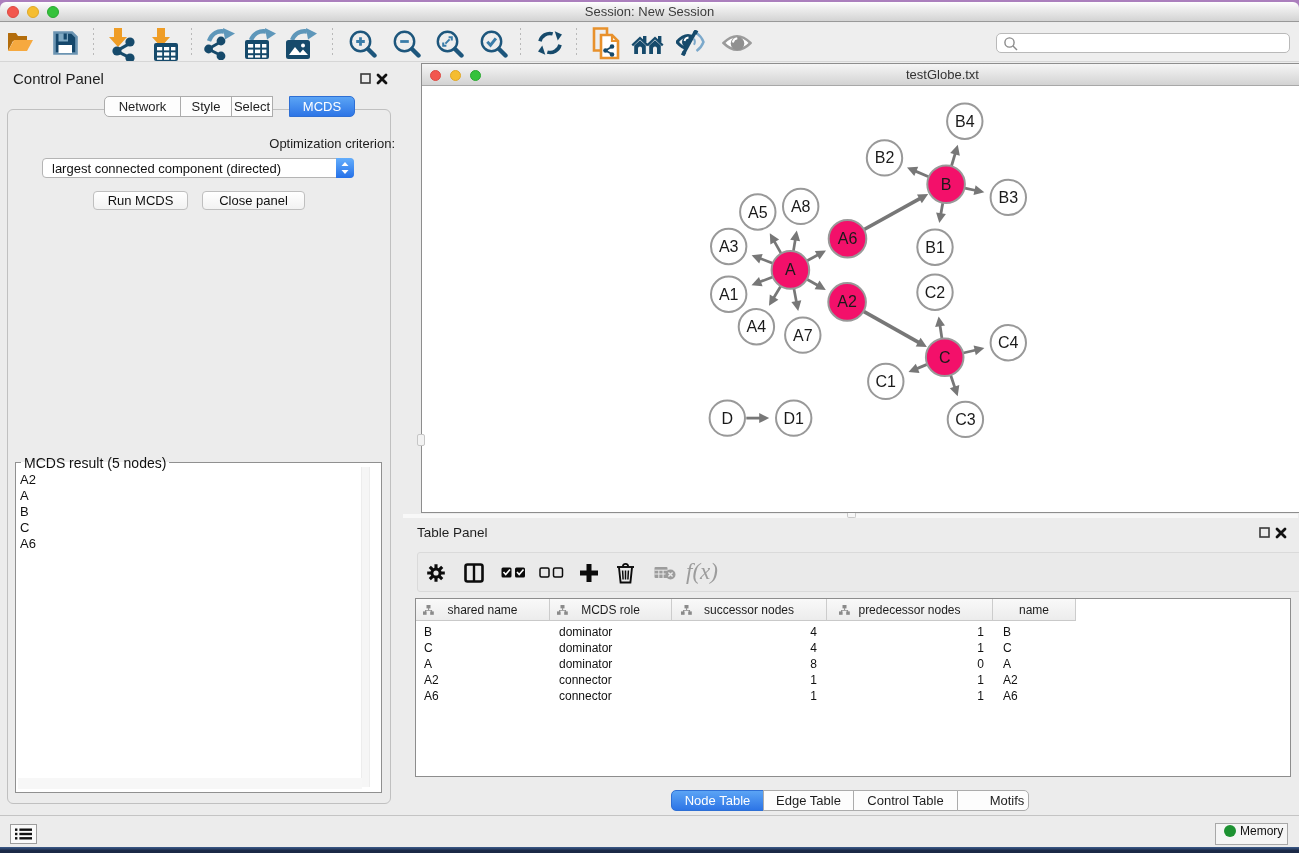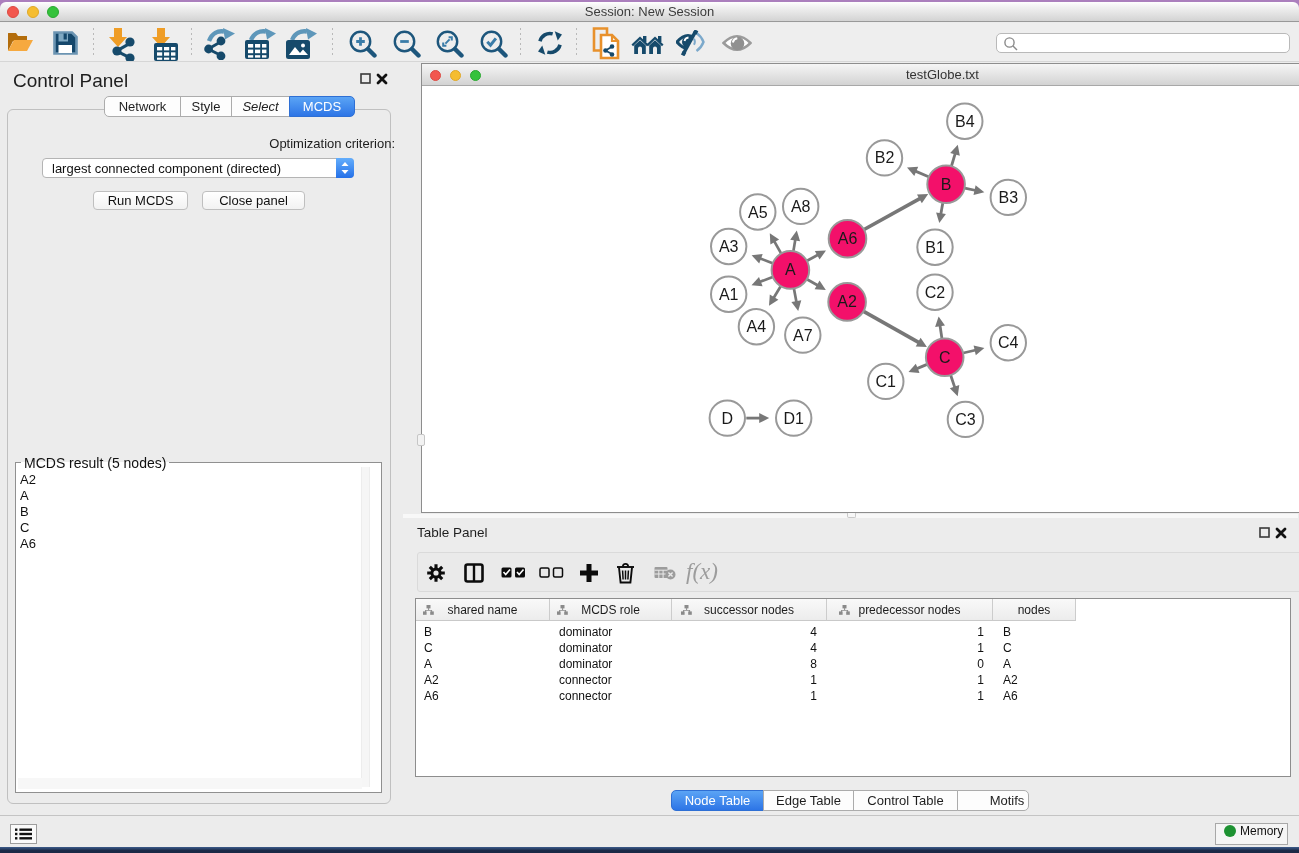--- a/index.html
+++ b/index.html
@@ -21,21 +21,21 @@
 
 
 #toolbar { left:0; top:23px; width:1299px; height:39px; background:#eeeeee; border-bottom:1px solid #d6d6d6; }
 .sep { position:absolute; top:5px; height:30px; width:1px;
   background-image:repeating-linear-gradient(#b9b9b9 0 2px, transparent 2px 5px); }
 .ticon { position:absolute; }
 #searchbox { position:absolute; left:996px; top:10px; width:294px; height:20px; background:#fff;
   border:1px solid #b9b9b9; border-radius:5px; }
 
 
-#cpHeader { left:13px; top:70px; font-size:19px; color:#1e1e1e; }
+#cpHeader { left:13px; top:70px; font-size:15px; color:#1e1e1e; }
 #cpPanel { left:7px; top:109px; width:384px; height:695px; background:#ececec;
   border:1px solid #c0c0c0; border-radius:6px; }
 .tab { position:absolute; top:96px; height:21px; border:1px solid #acacac; background:#fdfdfd;
   font-size:13px; color:#1e1e1e; text-align:center; line-height:19px;margin-left:26px; }
 
 #optLabel { left:0px; top:136px; width:395px; text-align:right; font-size:13px; color:#1c1c1c; }
 #dropdown { left:42px; top:158px; width:312px; height:20px; background:#fff; border:1px solid #b4b4b4; border-radius:4px; font-size:13px; color:#111; }
 #stepper { position:absolute; right:-1px; top:-1px; width:18px; height:20px; border-radius:0 4px 4px 0;
   background:linear-gradient(#64aefc,#2470e8); }
 .btn { position:absolute; height:19px; background:linear-gradient(#ffffff,#f2f2f2); border:1px solid #bfbfbf; border-radius:4px;
@@ -246,21 +246,21 @@
 </div>
 
 <div class="abs" id="cpHeader">Control Panel</div>
 <svg class="abs" style="left:360px;top:73px" width="32" height="12" viewBox="0 0 32 12">
   <rect x="1" y="1" width="9" height="9" fill="none" stroke="#3a3a3a" stroke-width="1.6"></rect>
   <path d="M18 2 l8 8 M26 2 l-8 8" stroke="#111" stroke-width="2.8" stroke-linecap="round"></path>
 </svg>
 <div class="abs" id="cpPanel"></div>
 <div class="tab" style="left:78px; width:77px; border-radius:5px 0 0 5px;">Network</div>
 <div class="tab" style="left:154px; width:52px;">Style</div>
-<div class="tab" style="left:205px; width:59px;font-style:italic;">Select</div>
+<div class="tab" style="left:205px; width:42px;">Select</div>
 <div class="tab" style="left:263px; width:66px; border-radius:0 5px 5px 0; border-color:#2e6fd4; background:linear-gradient(#5ba4f5,#2d75e6); color:#fff;">MCDS</div>
 
 <div class="abs" id="optLabel">Optimization criterion:</div>
 <div class="abs" id="dropdown">
   <span style="position:absolute;left:9px;top:2px;">largest connected component (directed)</span>
   <div id="stepper"><svg width="18" height="20" viewBox="0 0 18 20">
     <path d="M5.5 8 l3.5 -4 3.5 4 z" fill="#fff"></path>
     <path d="M5.5 12 l3.5 4 3.5 -4 z" fill="#fff"></path>
   </svg></div>
 </div>
@@ -454,21 +454,21 @@
         </g>
       </svg>successor nodes</div>
   <div class="th" style="left:411px;width:166px;"><svg width="11" height="10" viewBox="0 0 11 10" style="position:absolute;left:12px;top:6px">
         <g fill="#8a8a8a">
           <rect x="3.5" y="0" width="4" height="3.4"></rect>
           <rect x="0" y="6.4" width="3.6" height="3.4"></rect>
           <rect x="7.2" y="6.4" width="3.6" height="3.4"></rect>
           <path d="M5.2 3 h0.9 v2 h3 v2 h-0.9 v-1.2 h-5.2 v1.2 h-0.9 v-2 h3 z"></path>
         </g>
       </svg>predecessor nodes</div>
-  <div class="th" style="left:577px;width:83px;">nodes</div>
+  <div class="th" style="left:577px;width:83px;">name</div>
   <div class="td" style="left:8px;top:25px;">B<br>C<br>A<br>A2<br>A6</div>
   <div class="td" style="left:143px;top:25px;">dominator<br>dominator<br>dominator<br>connector<br>connector</div>
   <div class="td" style="left:301px;top:25px;width:100px;text-align:right;">4<br>4<br>8<br>1<br>1</div>
   <div class="td" style="left:468px;top:25px;width:100px;text-align:right;">1<br>1<br>0<br>1<br>1</div>
   <div class="td" style="left:587px;top:25px;">B<br>C<br>A<br>A2<br>A6</div>
 </div>
 
 <div class="btab" style="left:671px; width:93px; border-radius:5px 0 0 5px; border-color:#2e6fd4; background:linear-gradient(#5ba4f5,#2d75e6); color:#fff;">Node Table</div>
 <div class="btab" style="left:763px; width:91px;">Edge Table</div>
 <div class="btab" style="left:853px; width:105px;">Control Table</div>

